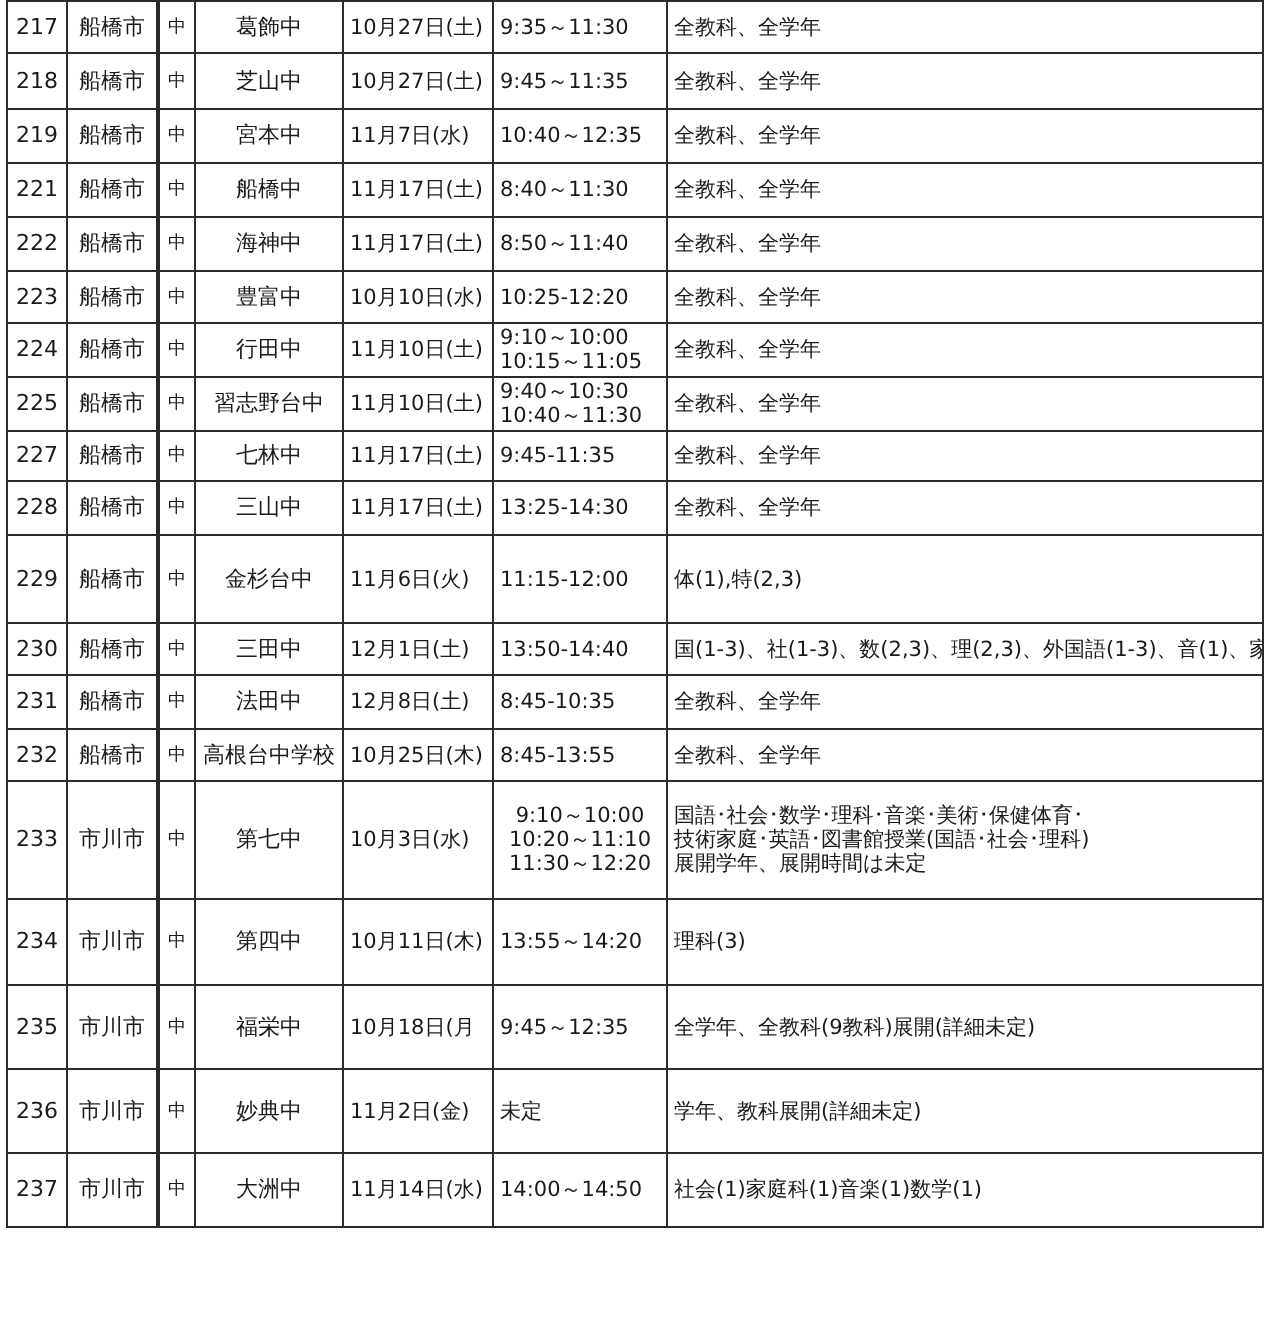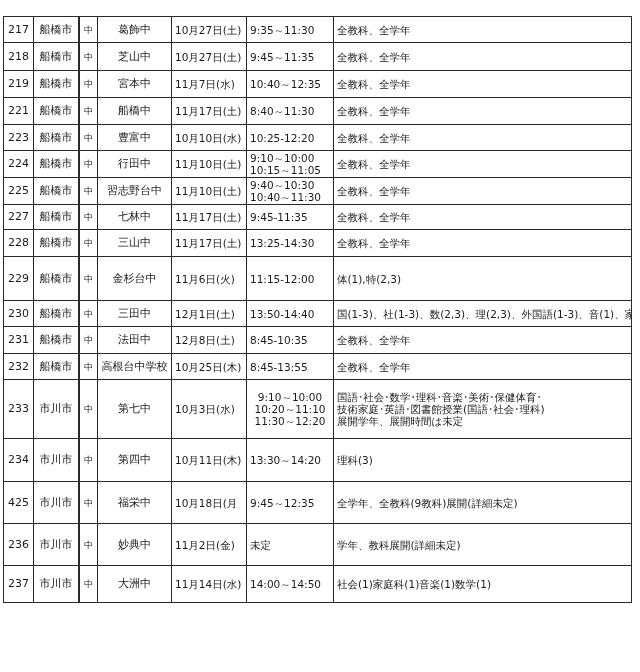--- a/index.html
+++ b/index.html
@@ -1,18 +1,18 @@
 <!DOCTYPE html>
 <html><head>
 <meta charset="utf-8">
 <style>
   html, body { margin: 0; padding: 0; background: #ffffff; }
   body { width: 640px; height: 672px; overflow: hidden; position: relative;
          font-family: "DejaVu Sans", "Liberation Sans", sans-serif; color: #1a1a1a; }
-  table.sched { position: absolute; left: 3px; top: 16px; border-collapse: collapse;
+  table.sched { position: absolute; left: 3px; top: 0; border-collapse: collapse;
                 table-layout: fixed; width: 629px; font-size: 11px; }
   table.sched td { border: 1.5px solid #2a2a2a; padding: 0 3px; vertical-align: middle;
                    line-height: 12px; overflow: hidden; white-space: nowrap; }
   td.c-no { text-align: center; width: 23px; padding: 0; }
   td.c-city { text-align: center; width: 38px; padding: 0; }
   td.c-type { text-align: center; width: 11px; padding: 0; font-size: 9px; border-left-width: 2.5px !important; }
   td.c-school { text-align: center; width: 67px; padding: 0; }
   td.c-date { width: 68px; padding-left: 3px; font-size: 10.5px; }
   td.c-time { width: 80px; padding-left: 2px; font-size: 10.5px; }
   td.c-content { width: auto; padding-left: 4px; font-size: 10.5px; }
@@ -72,20 +72,33 @@
         <td class="c-type">中</td>
         <td class="c-school">船橋中</td>
         <td class="c-date">11月17日(土)</td>
         <td class="c-time">
           <span>8:40～11:30</span>
         </td>
         <td class="c-content">
           <span>全教科、全学年</span>
         </td>
       </tr>
+      <tr style="height: 27px;">
+        <td class="c-no">222</td>
+        <td class="c-city">船橋市</td>
+        <td class="c-type">中</td>
+        <td class="c-school">海神中</td>
+        <td class="c-date">11月17日(土)</td>
+        <td class="c-time">
+          <span>8:50～11:40</span>
+        </td>
+        <td class="c-content">
+          <span>全教科、全学年</span>
+        </td>
+      </tr>
       <tr style="height: 26px;">
         <td class="c-no">223</td>
         <td class="c-city">船橋市</td>
         <td class="c-type">中</td>
         <td class="c-school">豊富中</td>
         <td class="c-date">10月10日(水)</td>
         <td class="c-time">
           <span>10:25-12:20</span>
         </td>
         <td class="c-content">
@@ -215,28 +228,28 @@
           <span>展開学年、展開時間は未定</span>
         </td>
       </tr>
       <tr style="height: 43px;">
         <td class="c-no">234</td>
         <td class="c-city">市川市</td>
         <td class="c-type">中</td>
         <td class="c-school">第四中</td>
         <td class="c-date">10月11日(木)</td>
         <td class="c-time">
-          <span>13:30～14:20</span>
+          <span>13:55～14:20</span>
         </td>
         <td class="c-content">
           <span>理科(3)</span>
         </td>
       </tr>
       <tr style="height: 42px;">
-        <td class="c-no">425</td>
+        <td class="c-no">235</td>
         <td class="c-city">市川市</td>
         <td class="c-type">中</td>
         <td class="c-school">福栄中</td>
         <td class="c-date">10月18日(月</td>
         <td class="c-time">
           <span>9:45～12:35</span>
         </td>
         <td class="c-content">
           <span>全学年、全教科(9教科)展開(詳細未定)</span>
         </td>

